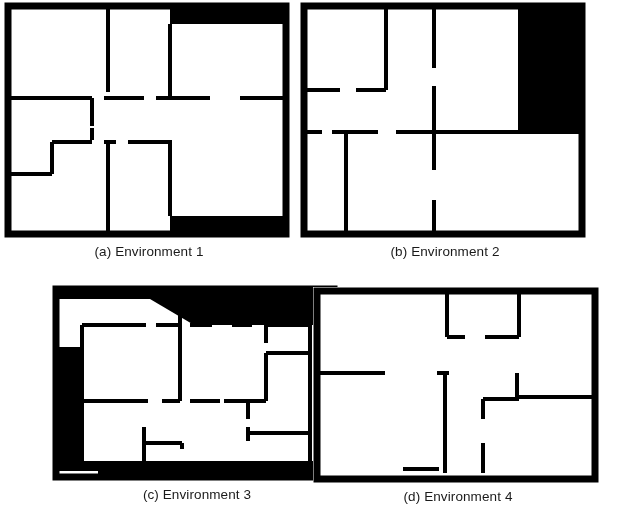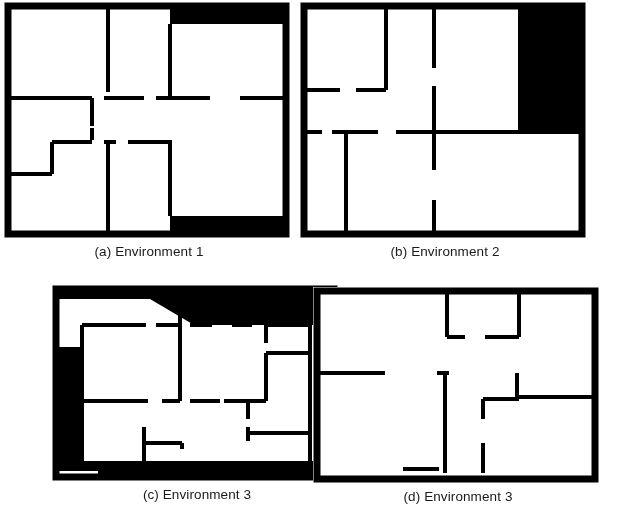--- a/index.html
+++ b/index.html
@@ -152,16 +152,16 @@
           <line x1="124" y1="86" x2="136" y2="86" stroke="#000000" stroke-width="4" stroke-linecap="butt"></line>
           <line x1="132" y1="86" x2="132" y2="186" stroke="#000000" stroke-width="4" stroke-linecap="butt"></line>
           <line x1="204" y1="86" x2="204" y2="110" stroke="#000000" stroke-width="4" stroke-linecap="butt"></line>
           <line x1="204" y1="110" x2="282" y2="110" stroke="#000000" stroke-width="4" stroke-linecap="butt"></line>
           <line x1="170" y1="112" x2="206" y2="112" stroke="#000000" stroke-width="4" stroke-linecap="butt"></line>
           <line x1="170" y1="112" x2="170" y2="132" stroke="#000000" stroke-width="4" stroke-linecap="butt"></line>
           <line x1="170" y1="156" x2="170" y2="186" stroke="#000000" stroke-width="4" stroke-linecap="butt"></line>
           <line x1="90" y1="182" x2="126" y2="182" stroke="#000000" stroke-width="4" stroke-linecap="butt"></line>
         </svg>
     </div>
-    <div class="caption">(d) Environment 3</div>
+    <div class="caption">(d) Environment 4</div>
   </div>
 
 </div>
 
 </body></html>

